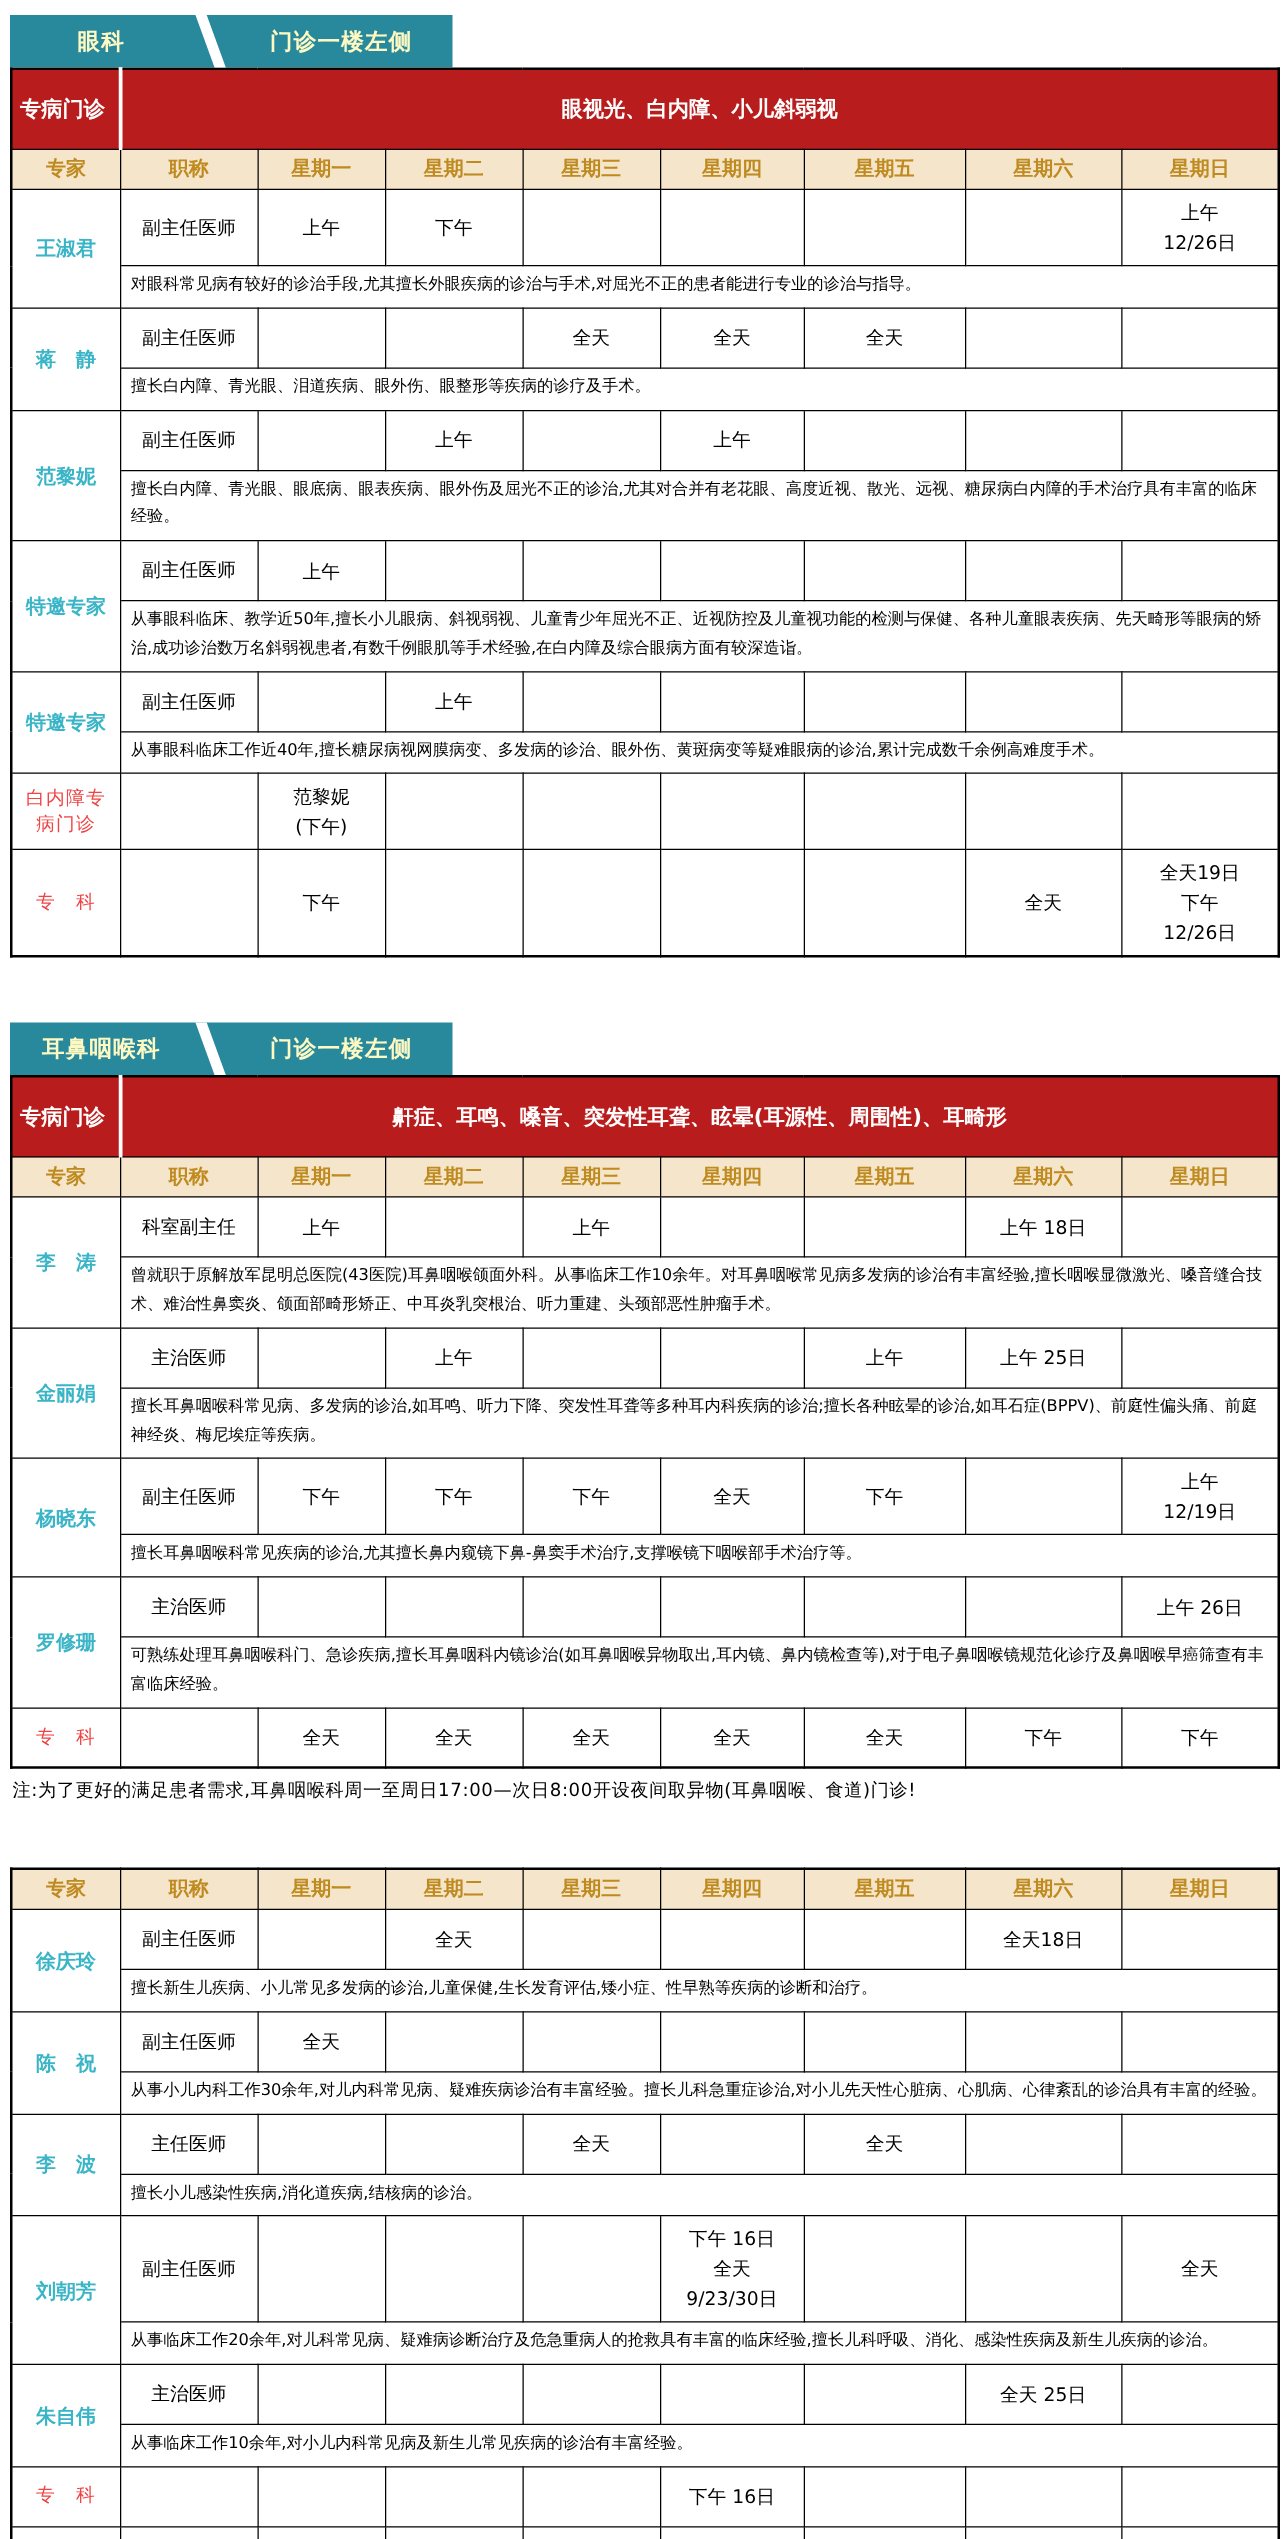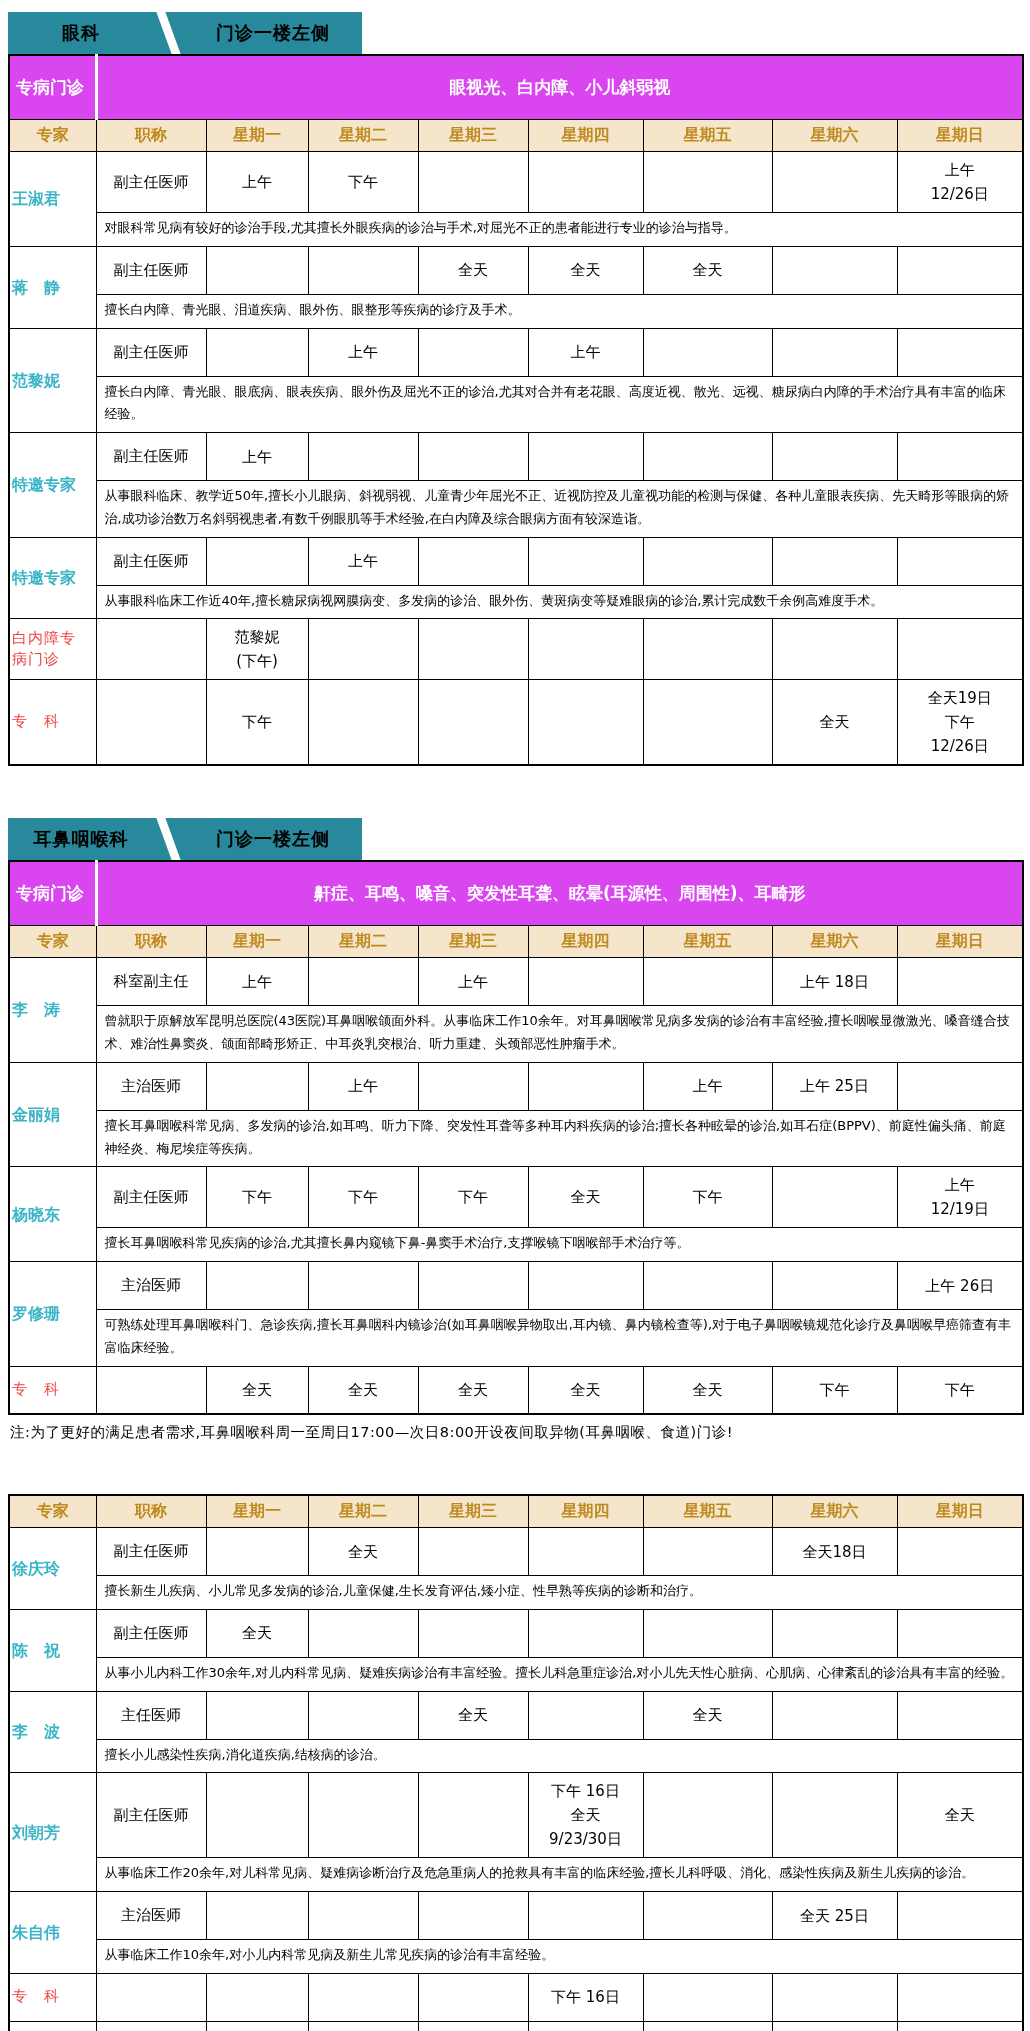--- a/index.html
+++ b/index.html
@@ -3,38 +3,38 @@
 <meta charset="utf-8">
 <style>
   html,body{margin:0;padding:0;background:#ffffff;}
   body{width:1030px;font-family:"DejaVu Sans","Liberation Sans",sans-serif;color:#000;}
   #app{padding:12px 8px 20px 8px;}
   .dept-section{margin:0;}
   .dept-section + .dept-section{margin-top:52px;}
 
   
   .tabbar{display:flex;align-items:stretch;height:42px;width:max-content;background:#28899c;overflow:hidden;}
-  .tab{display:flex;align-items:center;justify-content:center;color:#000000;font-weight:bold;font-size:18px;letter-spacing:1px;}
+  .tab{display:flex;align-items:center;justify-content:center;color:#fef9c3;font-weight:bold;font-size:18px;letter-spacing:1px;}
   .tab-dept{min-width:118px;padding:0 14px;}
   .tab-loc{padding:0 32px;}
   .tab-slash{width:30px;position:relative;}
   .tab-slash::after{content:"";position:absolute;top:-4px;bottom:-4px;left:10px;width:9px;background:#fff;transform:skewX(20deg);}
 
   
   table.sched-table{border-collapse:collapse;table-layout:fixed;width:1014px;border:2px solid #000;background:#fff;}
   .sched-table td,.sched-table th{border:1px solid #000;vertical-align:middle;word-break:break-all;}
 
-  tr.special-row{background:#d946ef;color:#fff;}
+  tr.special-row{background:#b91c1c;color:#fff;}
   td.special-label{font-size:17px;font-weight:bold;text-align:left;padding:6px 4px 6px 6px;border-right:3px solid #fff;}
   td.special-text{font-size:17px;font-weight:bold;text-align:center;padding:20px 2px;}
 
   tr.header-row{background:#f5e6cb;}
   tr.header-row th{color:#bf8a1f;font-size:16px;font-weight:bold;padding:5px 2px;text-align:center;}
 
-  td.name{color:#3ab5c7;font-weight:bold;font-size:16px;text-align:left;white-space:pre-line;line-height:1.45;padding:4px 2px;}
+  td.name{color:#3ab5c7;font-weight:bold;font-size:16px;text-align:center;white-space:pre-line;line-height:1.45;padding:4px 2px;}
   td.name.plain{color:#ef4444;font-weight:normal;font-size:15px;letter-spacing:1px;}
   td.title{text-align:center;font-size:15px;padding:6px 1px;}
   td.slot{text-align:center;font-size:15px;white-space:pre-line;line-height:1.6;padding:6px 2px;}
   tr.slot-row{height:48px;}
   td.desc{font-size:13px;line-height:1.75;text-align:left;padding:4px 8px 6px 8px;}
 
   .note{font-size:14.5px;margin:8px 0 0 2px;letter-spacing:0.5px;}
 </style>
 </head>
 <body>

